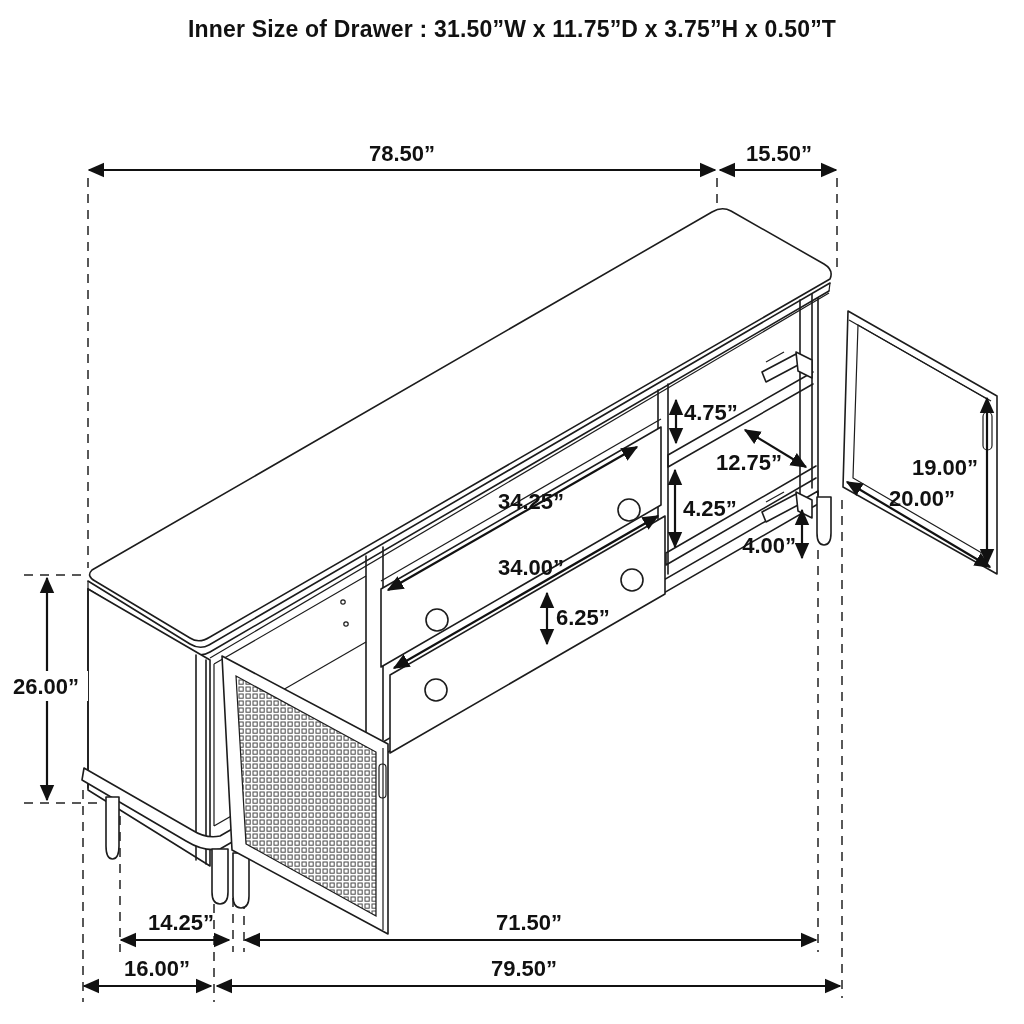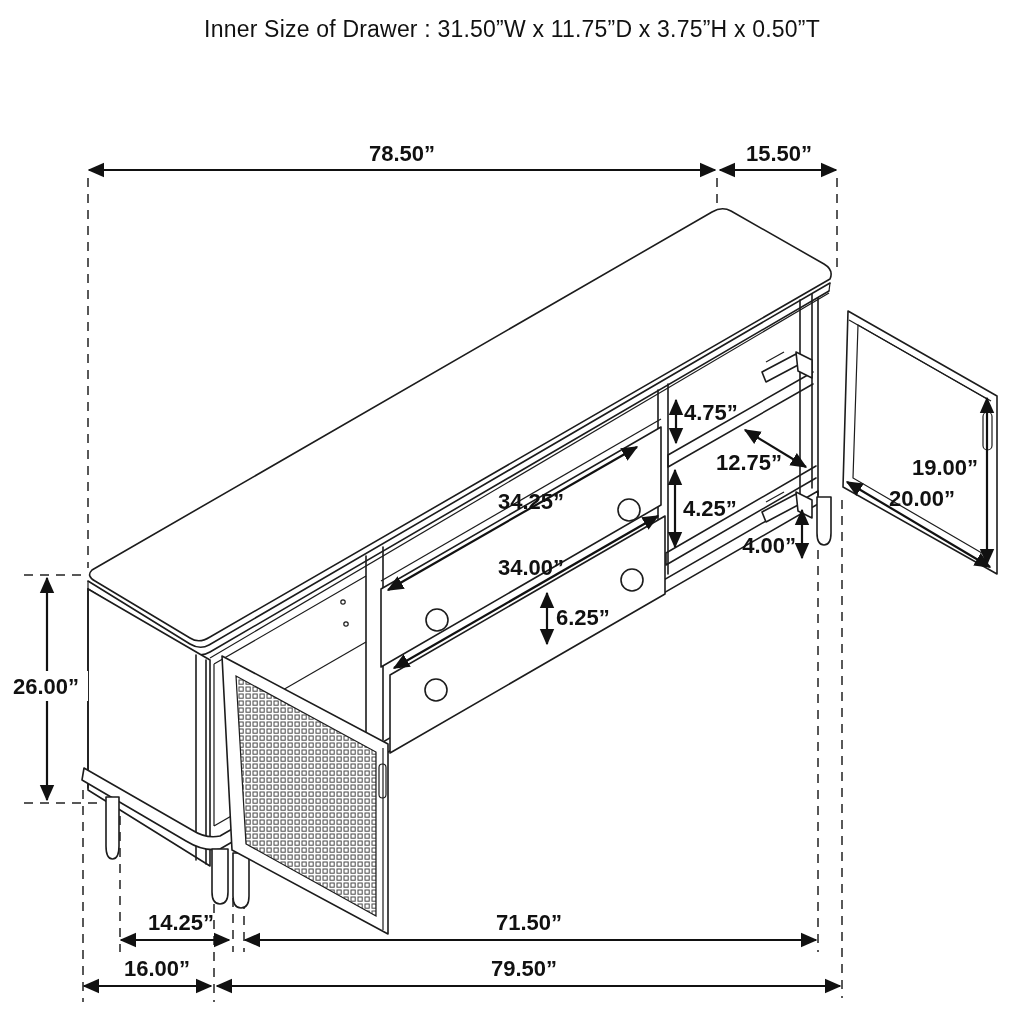--- a/index.html
+++ b/index.html
@@ -1,19 +1,19 @@
 <!DOCTYPE html>
 <html><head>
 <meta charset="utf-8">
 <style>
   html,body{margin:0;padding:0;background:#ffffff;}
   #canvas{position:relative;width:1024px;height:1024px;background:#ffffff;overflow:hidden;
           font-family:"Liberation Sans",sans-serif;}
   #title{position:absolute;left:0;top:16px;width:1024px;text-align:center;
-         font-size:23px;font-weight:normal;color:#111;letter-spacing:.2px;}
+         font-size:23px;font-weight:bold;color:#111;letter-spacing:.2px;}
   svg{position:absolute;left:0;top:0;}
   .dimtxt{font-family:"Liberation Sans",sans-serif;font-size:22px;font-weight:700;fill:#111;}
   .furn{fill:none;stroke:#1c1c1c;stroke-width:1.6;stroke-linejoin:round;stroke-linecap:round;}
   .furnw{fill:#ffffff;stroke:#1c1c1c;stroke-width:1.6;stroke-linejoin:round;}
   .thin{fill:none;stroke:#1c1c1c;stroke-width:1.2;}
   .dash{fill:none;stroke:#222;stroke-width:1.5;stroke-dasharray:9 7;}
   .dim{stroke:#111;stroke-width:2.2;fill:none;}
 </style>
 </head>
 <body>

